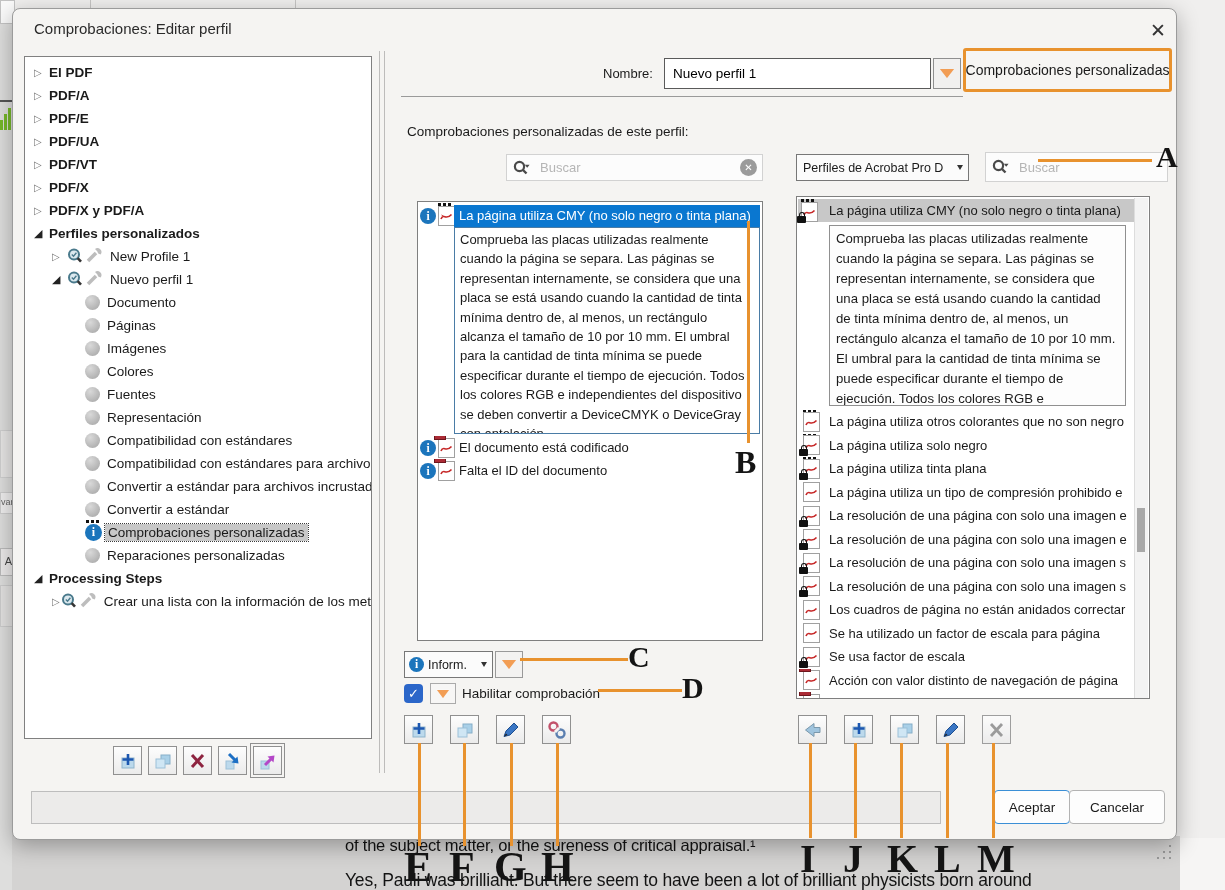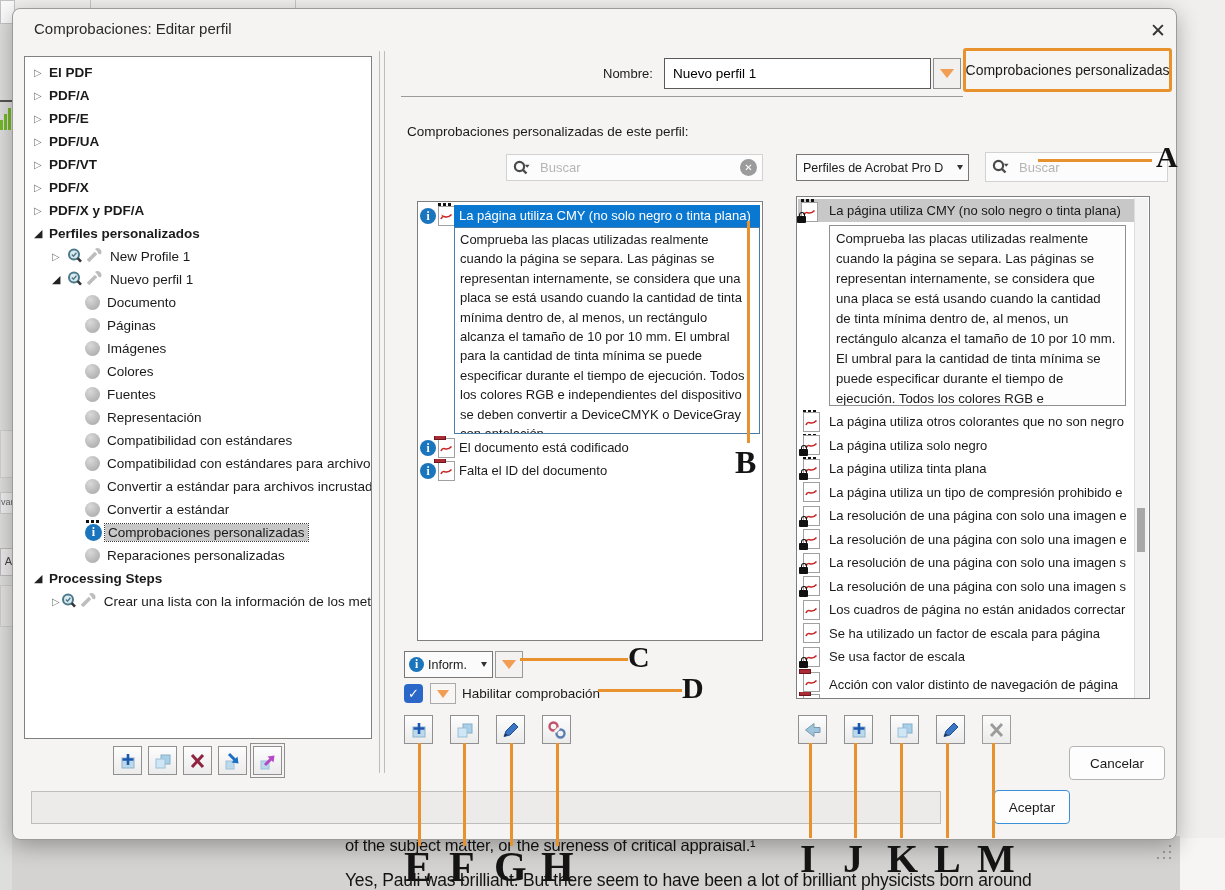--- a/index.html
+++ b/index.html
@@ -135,21 +135,21 @@
   .rrow .pdfic{margin-left:6px;}
   .rrow .rtxt{margin-left:9px;}
   .rscroll{position:absolute;right:1px;top:1px;width:13px;height:501px;background:#f3f3f3;border-left:1px solid #ddd;}
   .rthumb{position:absolute;left:2px;top:310px;width:8px;height:44px;background:#a8a8a8;}
   .right-toolbar{left:785px;top:706px;display:flex;gap:17px;}
 
   
   .foot-field{left:18px;top:782px;width:910px;height:33px;background:#ecebea;border:1px solid #bdbdbd;box-sizing:border-box;}
   .btn{height:34px;background:#fdfdfd;border-radius:4px;font-size:13.5px;display:flex;align-items:center;justify-content:center;box-sizing:border-box;}
   .btn-ok{left:938px;top:781px;width:76px;border:1px solid #3b8fd6;margin-left:43px;}
-  .btn-cancel{left:1056px;top:737px;width:96px;border:1px solid #b3b3b3;}
+  .btn-cancel{left:1056px;top:781px;width:96px;border:1px solid #b3b3b3;}
   .al{position:absolute;background:#e8922e;z-index:50;}
   .letter{position:absolute;font-family:"Liberation Serif",serif;font-weight:bold;color:#141414;z-index:51;line-height:1;}
 </style>
 </head>
 <body>
 
 <div class="canvas">
 
   <div class="abs bg-top">
     <span class="vline" style="left:90px"></span>
@@ -657,21 +657,21 @@
             <span class="pdfic">
               <svg width="17" height="20" viewBox="0 0 17 20">
                 <rect x="0.5" y="0.5" width="16" height="19" fill="#fff" stroke="#a0a0a0"></rect>
                 <path d="M3 13 C5.5 6.5 7.5 15 13.5 8.5" stroke="#c62828" stroke-width="1.7" fill="none"></path>
               </svg>
               <span class="ov-lock"></span>
             </span>
             <span class="rtxt">Se usa factor de escala</span>
           </div>
 
-          <div class="rrow ic-bar" style="--i: 11; top: 471.5px; align-items: flex-end;">
+          <div class="rrow ic-bar" style="--i: 11; top: 471.5px;">
             <span class="pdfic">
               <svg width="17" height="20" viewBox="0 0 17 20">
                 <rect x="0.5" y="0.5" width="16" height="19" fill="#fff" stroke="#a0a0a0"></rect>
                 <path d="M3 13 C5.5 6.5 7.5 15 13.5 8.5" stroke="#c62828" stroke-width="1.7" fill="none"></path>
               </svg>
               <span class="ov-bar"></span>
             </span>
             <span class="rtxt">Acción con valor distinto de navegación de página</span>
           </div>
 

